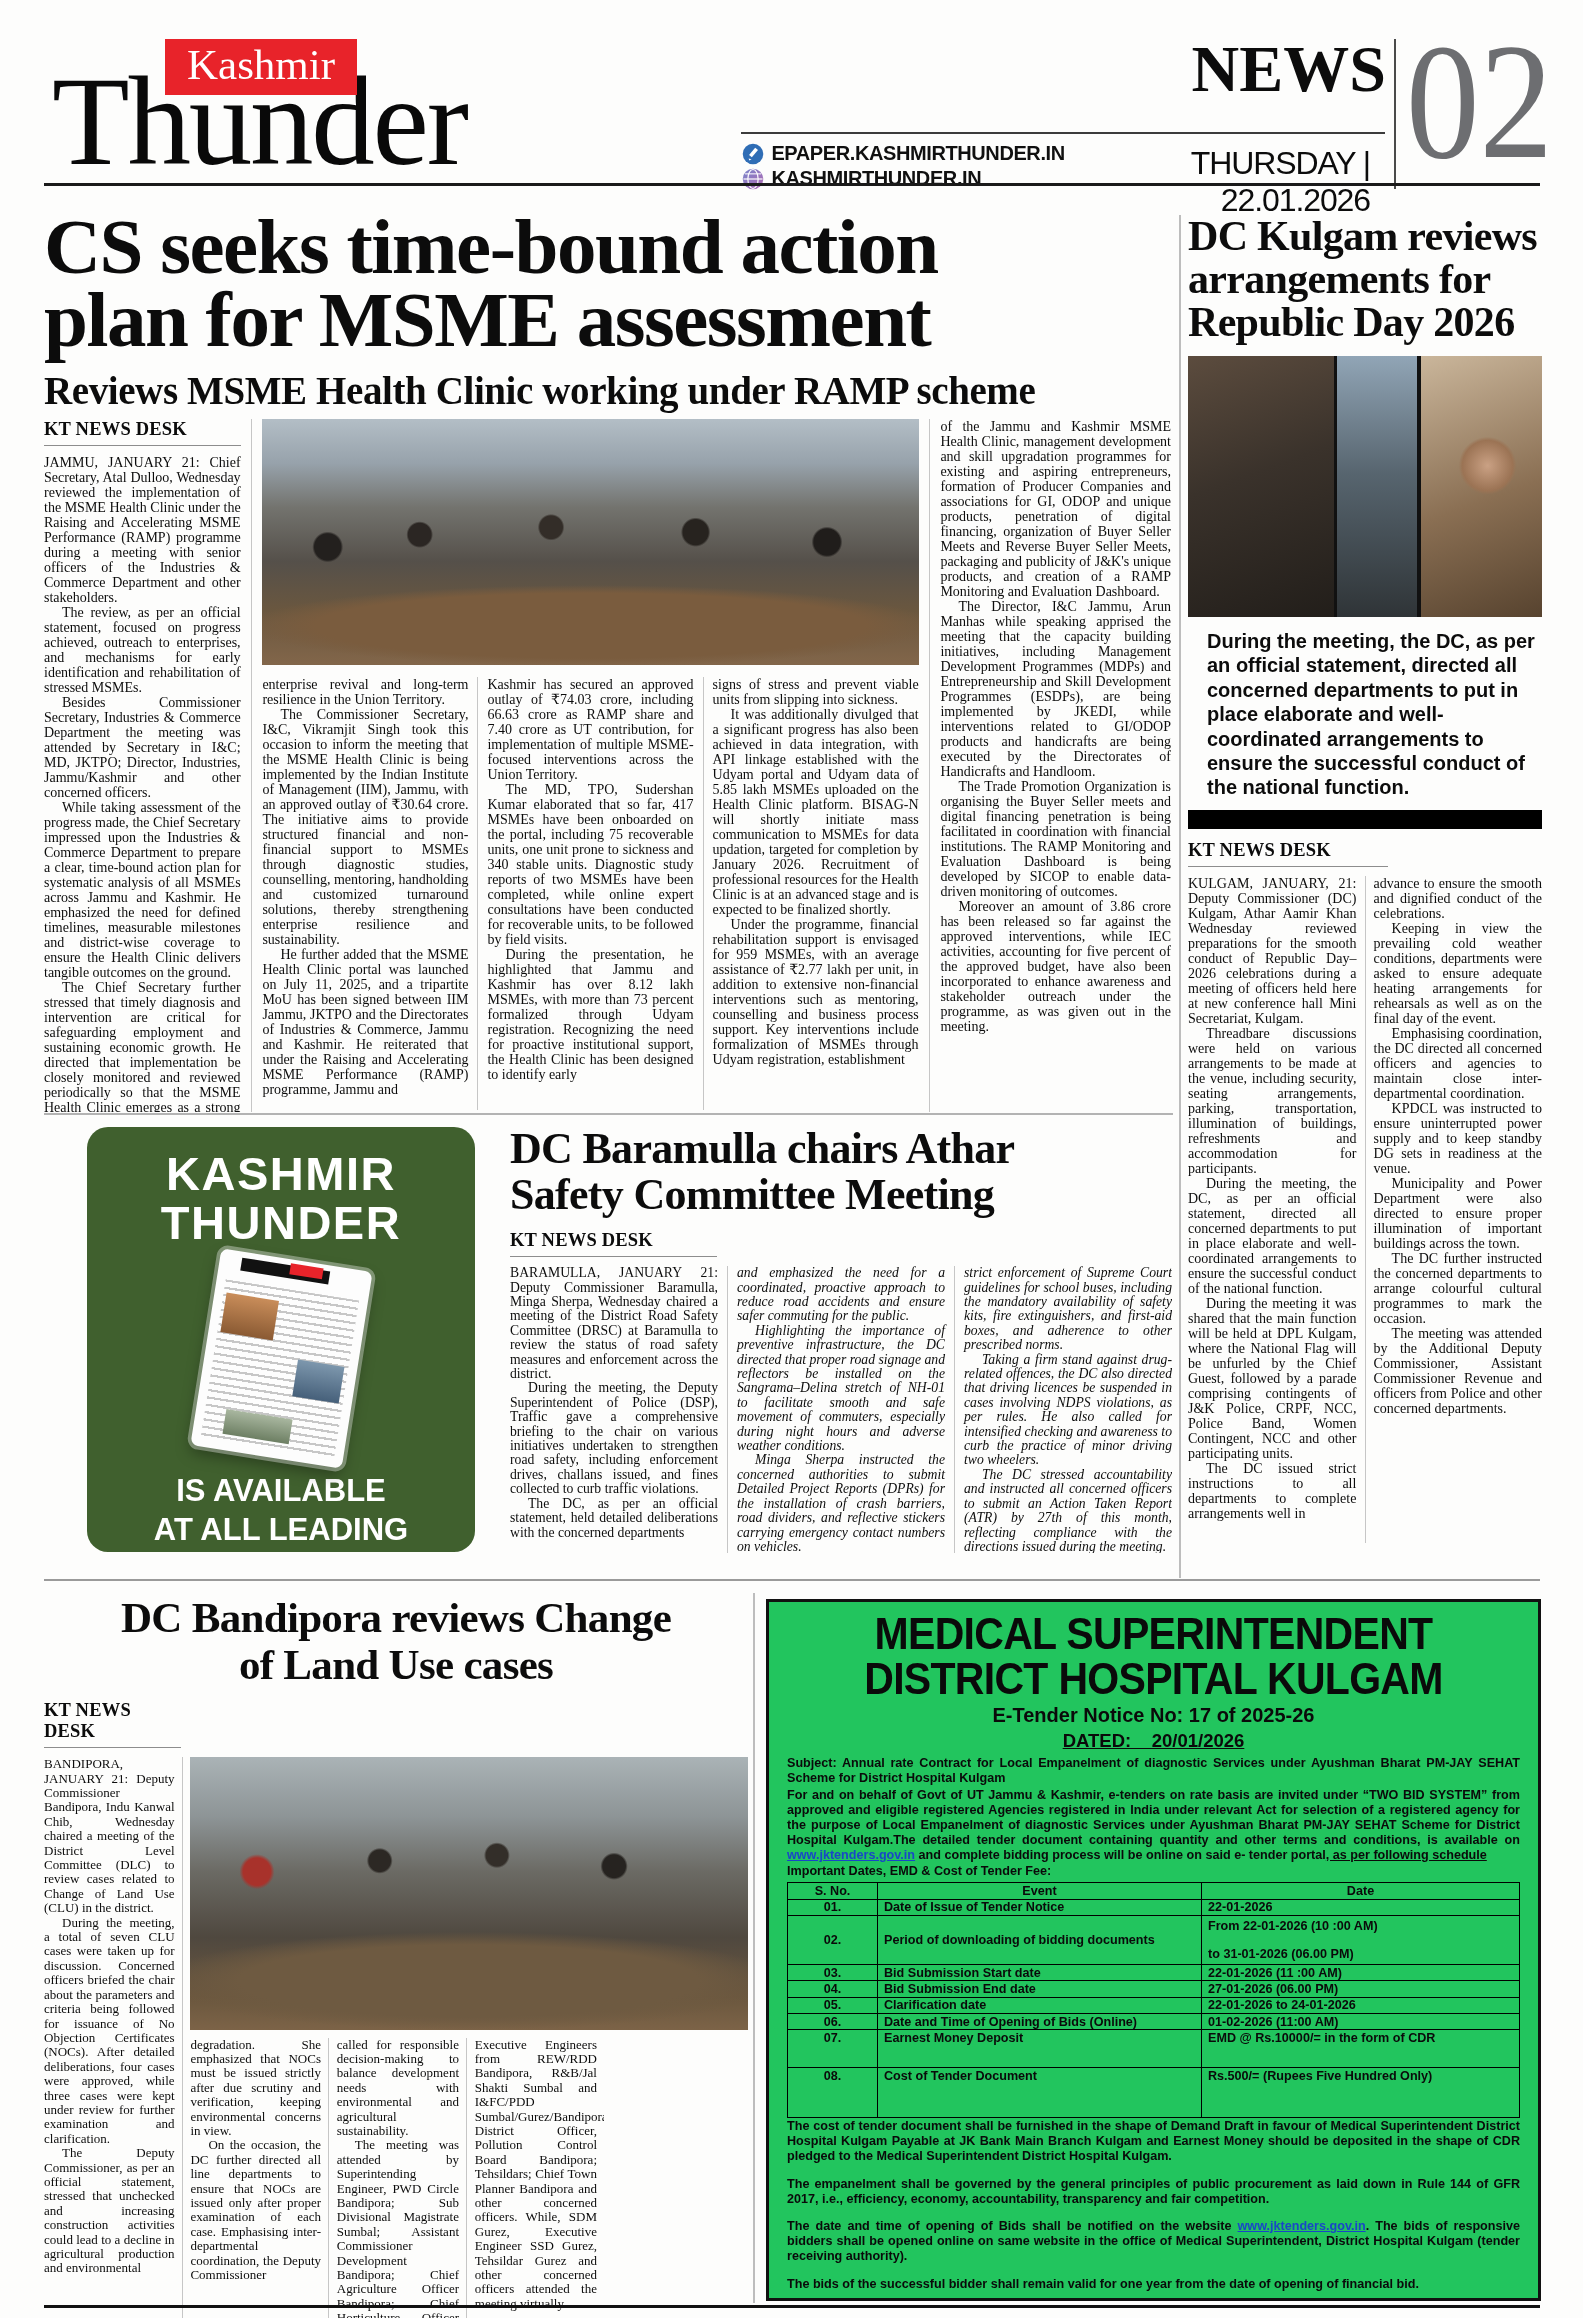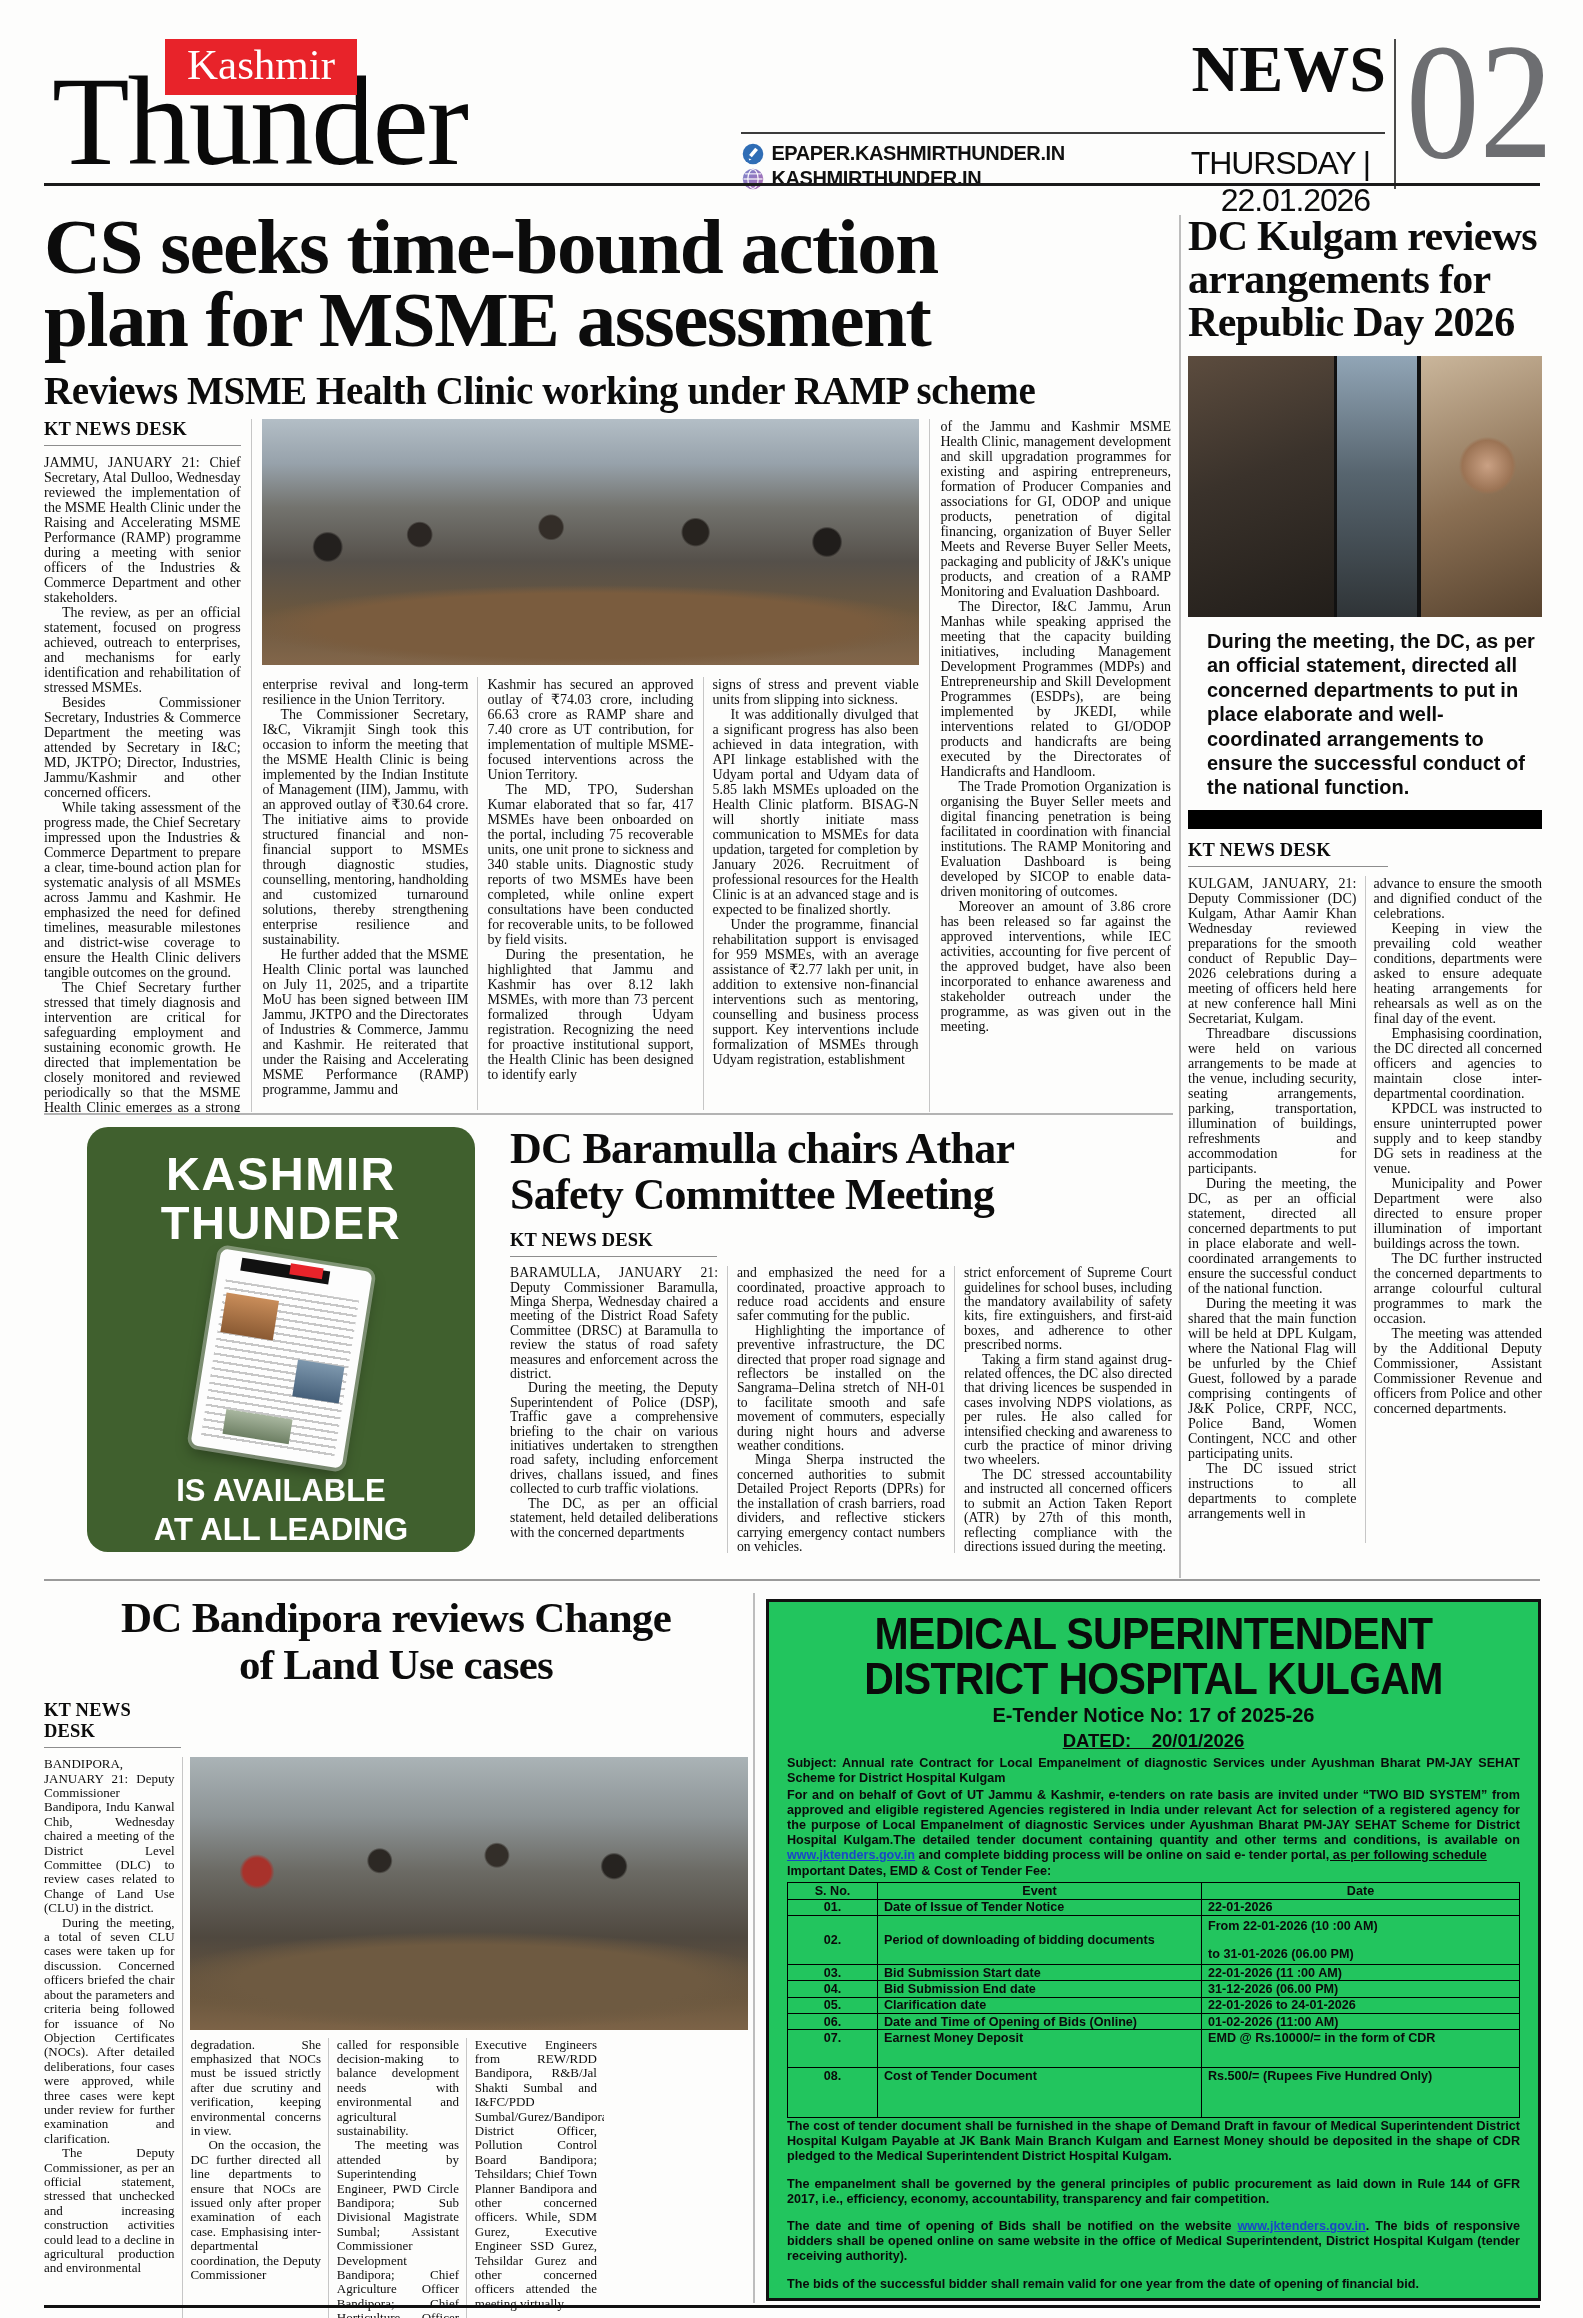--- a/index.html
+++ b/index.html
@@ -89,21 +89,21 @@
   .pt-img3{position:absolute;bottom:16.3px;left:30px;width:67px;height:25px;background:linear-gradient(#a9b7a0,#6d7f63);}
   .promo-tagline{margin-top:13.3px;font-size:31px;font-weight:bold;line-height:39px;}
 
   .baramulla{position:absolute;left:510px;top:1126px;width:662px;}
   .baramulla-headline{font-size:44px;font-weight:bold;line-height:46px;letter-spacing:-0.7px;}
   .baramulla-byline{margin-top:12px;width:207px;}
   .baramulla-cols{display:flex;height:287px;}
   .bc{flex:1;overflow:hidden;padding:0 9px;}
   .bc:first-child{padding-left:0;}
   .bc:last-child{padding-right:0;}
-  .bc + .bc{border-left:0.7px solid #c6c6c6;}
+  .bc + .bc{border-left:0.7px solid #c6c6c6;font-style:italic;}
   .baramulla .bodytext p{font-size:13.7px;line-height:14.4px;}
 
   
   .hr-bot{position:absolute;left:44px;top:1579px;width:1496px;height:2.2px;background:#9a9a9a;}
   .bandipora{position:absolute;left:44px;top:1594px;width:704px;}
   .bandipora-headline{text-align:center;font-size:43px;font-weight:bold;line-height:47px;letter-spacing:-0.7px;}
   .bandipora-byline{margin-top:12px;width:137px;}
   .bandipora-content{display:flex;margin-top:3px;height:563px;}
   .bp-col1{width:138px;padding-right:7.4px;box-sizing:border-box;overflow:hidden;}
   .bp-right{flex:1;display:flex;flex-direction:column;border-left:0.7px solid #c6c6c6;padding-left:7.4px;}
@@ -389,21 +389,21 @@
 to 31-01-2026 (06.00 PM)</td>
       </tr>
       <tr>
         <td class="td-sno">03.</td>
         <td>Bid Submission Start date</td>
         <td class="td-date">22-01-2026 (11 :00 AM)</td>
       </tr>
       <tr>
         <td class="td-sno">04.</td>
         <td>Bid Submission End date</td>
-        <td class="td-date">31-12-2026 (06.00 PM)</td>
+        <td class="td-date">27-01-2026 (06.00 PM)</td>
       </tr>
       <tr>
         <td class="td-sno">05.</td>
         <td>Clarification date</td>
         <td class="td-date">22-01-2026 to 24-01-2026</td>
       </tr>
       <tr>
         <td class="td-sno">06.</td>
         <td>Date and Time of Opening of Bids (Online)</td>
         <td class="td-date">01-02-2026 (11:00 AM)</td>

